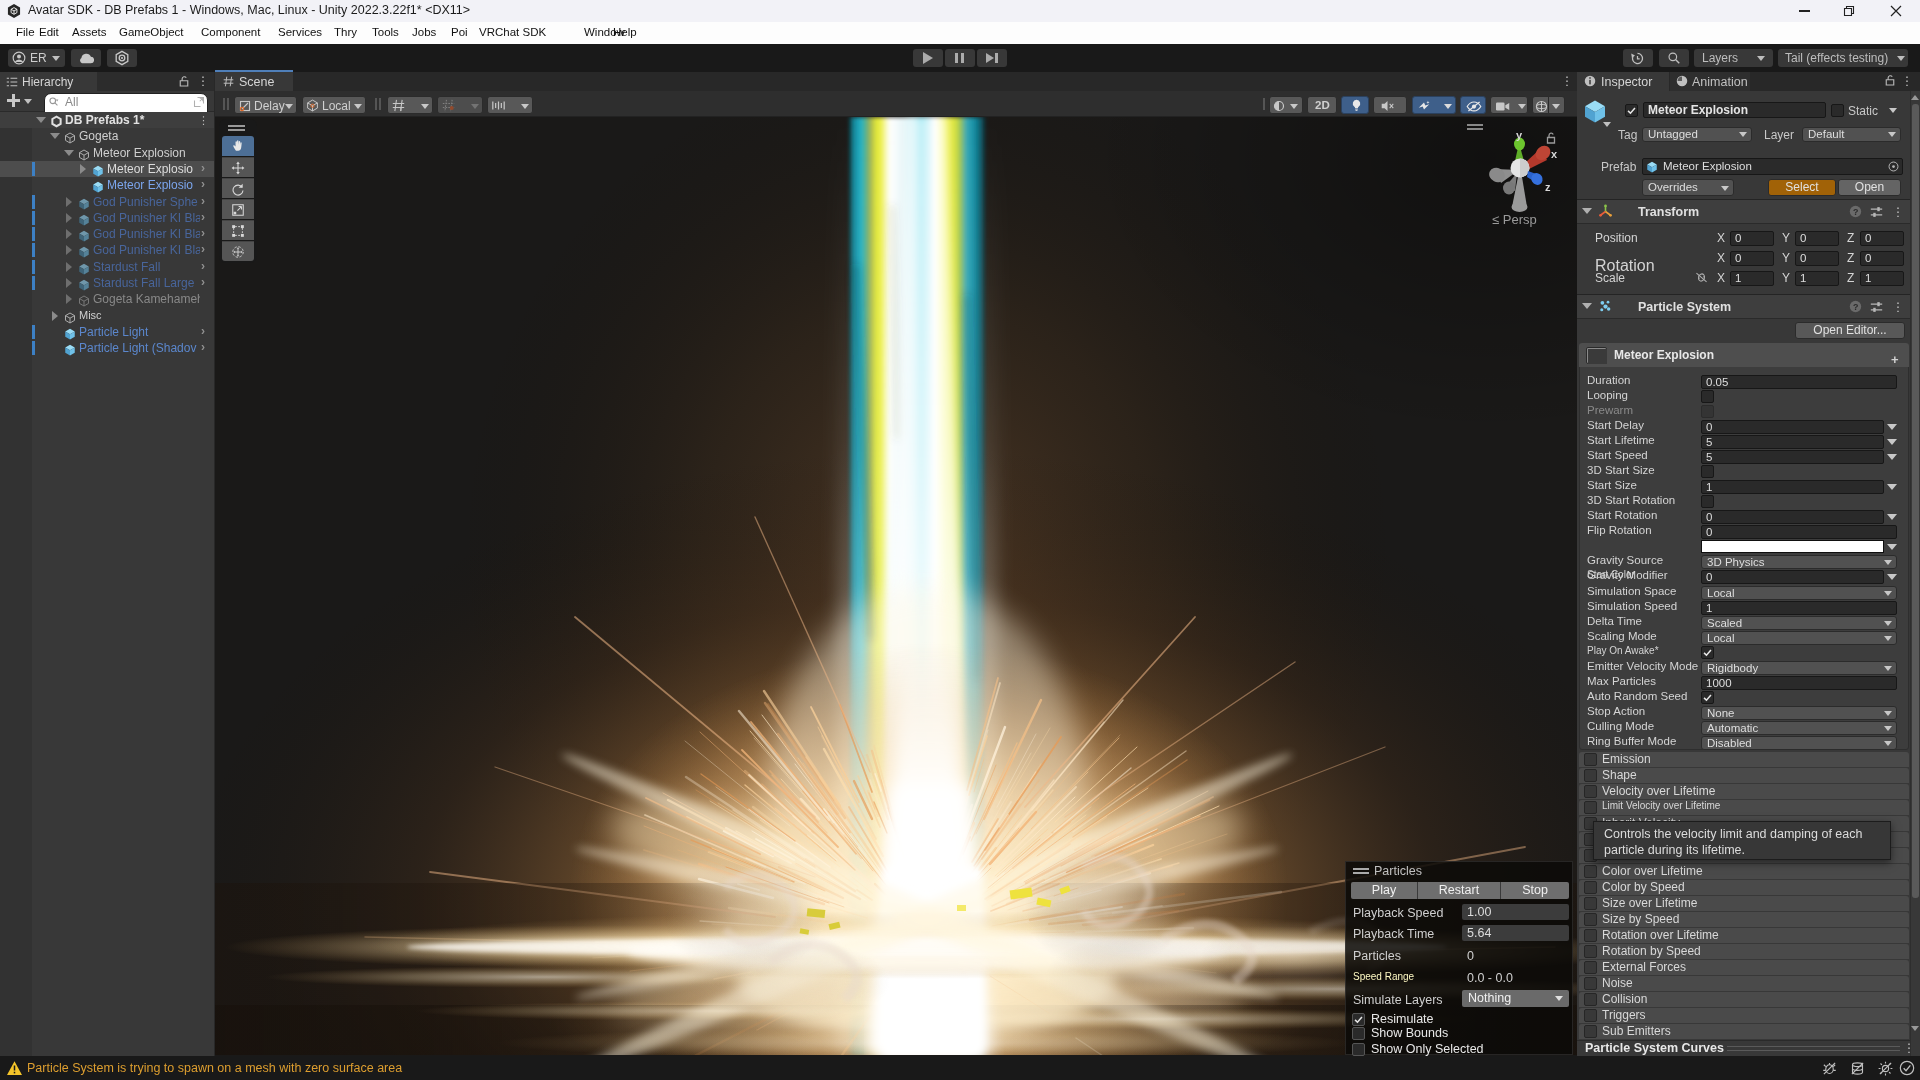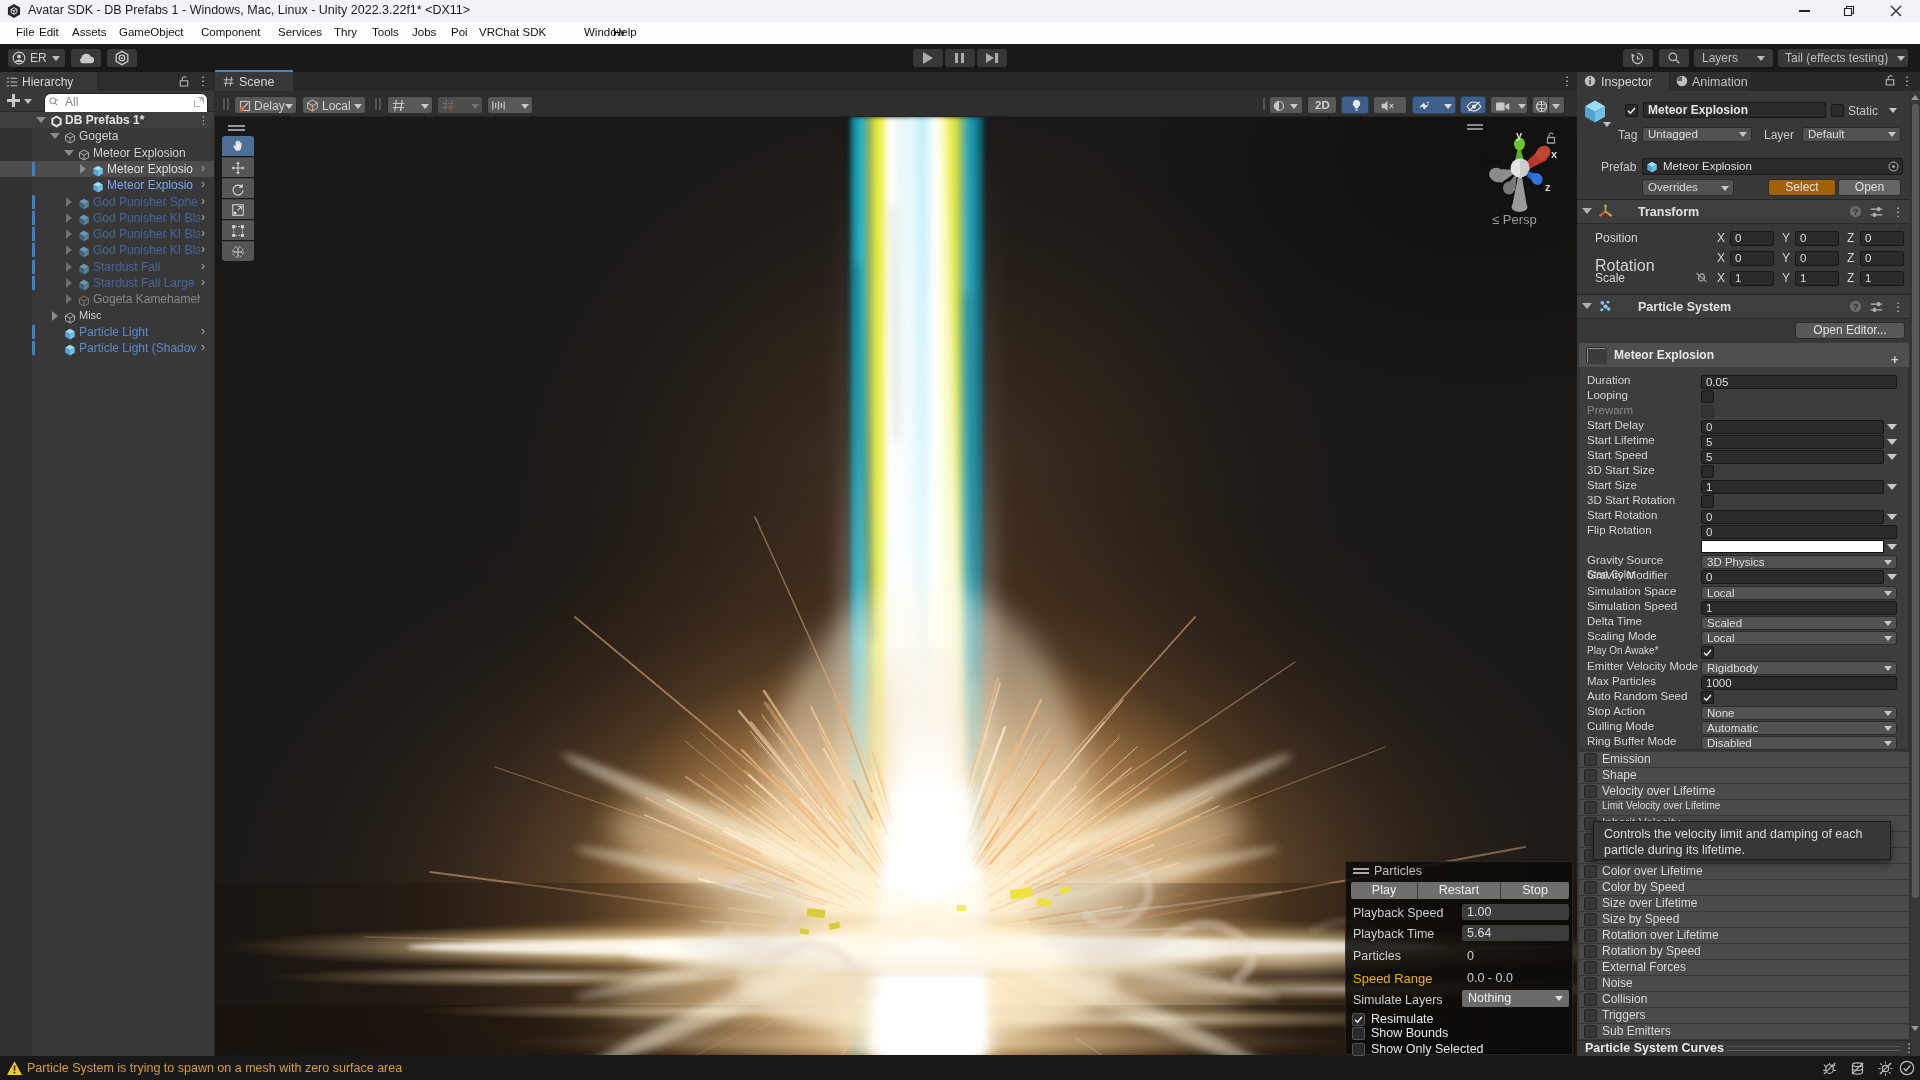--- a/index.html
+++ b/index.html
@@ -995,21 +995,21 @@
     <div class="abs" style="left:71px;top:20px;width:1px;height:17px;background:#3a3a3a"></div>
     <div class="abs" style="left:72px;top:20px;width:82px;height:17px;color:#f0f0f0;font-size:12.5px;text-align:center;line-height:17px">Restart</div>
     <div class="abs" style="left:154px;top:20px;width:1px;height:17px;background:#3a3a3a"></div>
     <div class="abs" style="left:155px;top:20px;width:68px;height:17px;color:#f0f0f0;font-size:12.5px;text-align:center;line-height:17px">Stop</div>
     <span class="abs" style="left:7px;top:44px;color:#cfcfcf;font-size:12.5px">Playback Speed</span>
     <div class="abs" style="left:116px;top:42px;width:107px;height:16px;background:#3c3c3c;border-radius:2px;color:#dcdcdc;font-size:12.5px;padding:1px 0 0 5px">1.00</div>
     <span class="abs" style="left:7px;top:65px;color:#cfcfcf;font-size:12.5px">Playback Time</span>
     <div class="abs" style="left:116px;top:63px;width:107px;height:16px;background:#3c3c3c;border-radius:2px;color:#dcdcdc;font-size:12.5px;padding:1px 0 0 5px">5.64</div>
     <span class="abs" style="left:7px;top:87px;color:#cfcfcf;font-size:12.5px">Particles</span>
     <span class="abs" style="left:121px;top:87px;color:#cfcfcf;font-size:12.5px">0</span>
-    <span class="abs" style="left:7px;top:109px;color:#eab308;font-size:13px">Speed Range</span>
+    <span class="abs" style="left:7px;top:109px;color:#fef9c3;font-size:10px">Speed Range</span>
     <span class="abs" style="left:121px;top:109px;color:#cfcfcf;font-size:12.5px">0.0 - 0.0</span>
     <div class="abs" style="left:116px;top:128px;width:107px;height:17px;background:#6a6a6a;border-radius:2px;color:#f0f0f0;font-size:12.5px;padding:1px 0 0 6px">Nothing
       <div class="abs" style="right:6px;top:6px;width:0;height:0;border-left:4.5px solid transparent;border-right:4.5px solid transparent;border-top:5px solid #e0e0e0"></div>
     </div>
     <span class="abs" style="left:7px;top:131px;color:#cfcfcf;font-size:12.5px">Simulate Layers</span>
     <div class="abs" style="left:6px;top:151px;width:13px;height:13px;background:#2a2a2a;border:1px solid #555;border-radius:2px">
         <svg width="11" height="11" viewBox="0 0 16 16" style="position:absolute;left:0;top:0">
           <path d="M3 8.5 L6.5 12 L13 4.5" stroke="#e8e8e8" stroke-width="2.2" fill="none"></path>
         </svg>
       </div>

